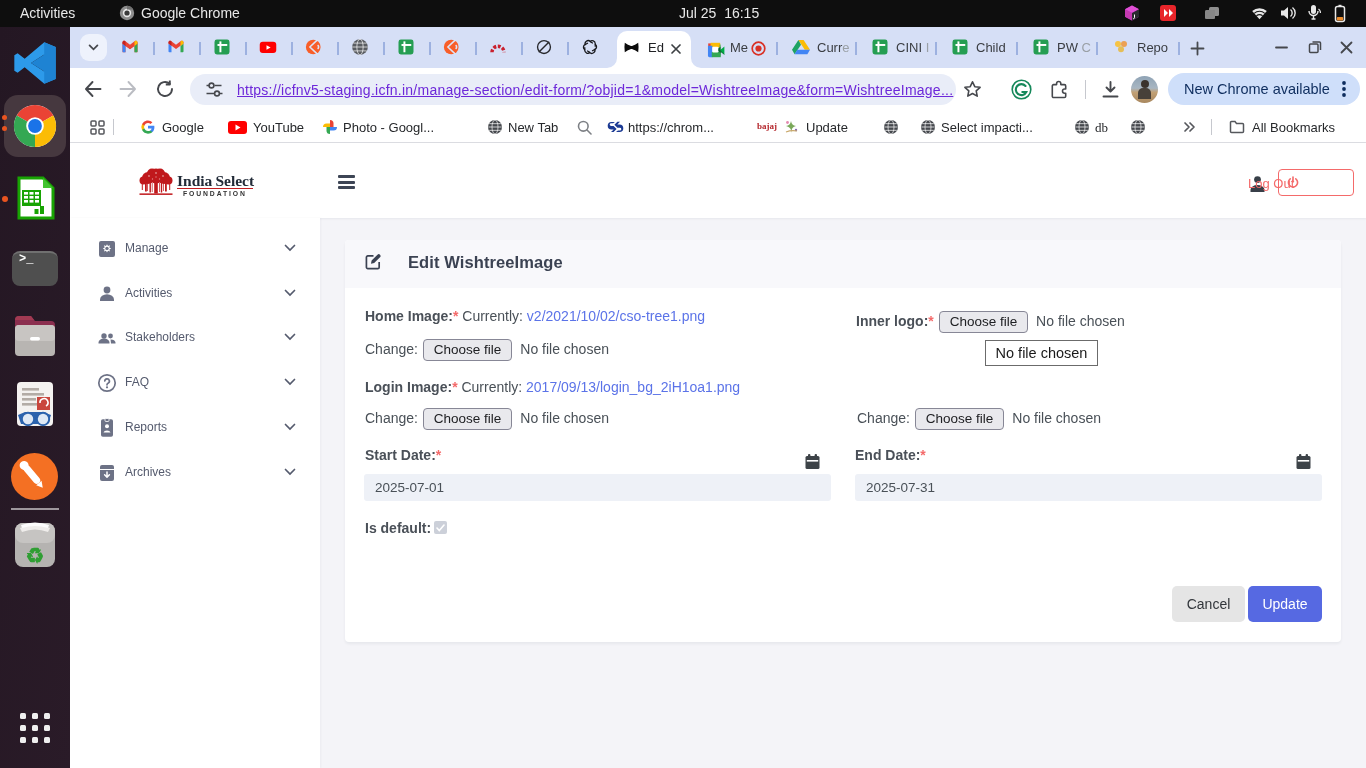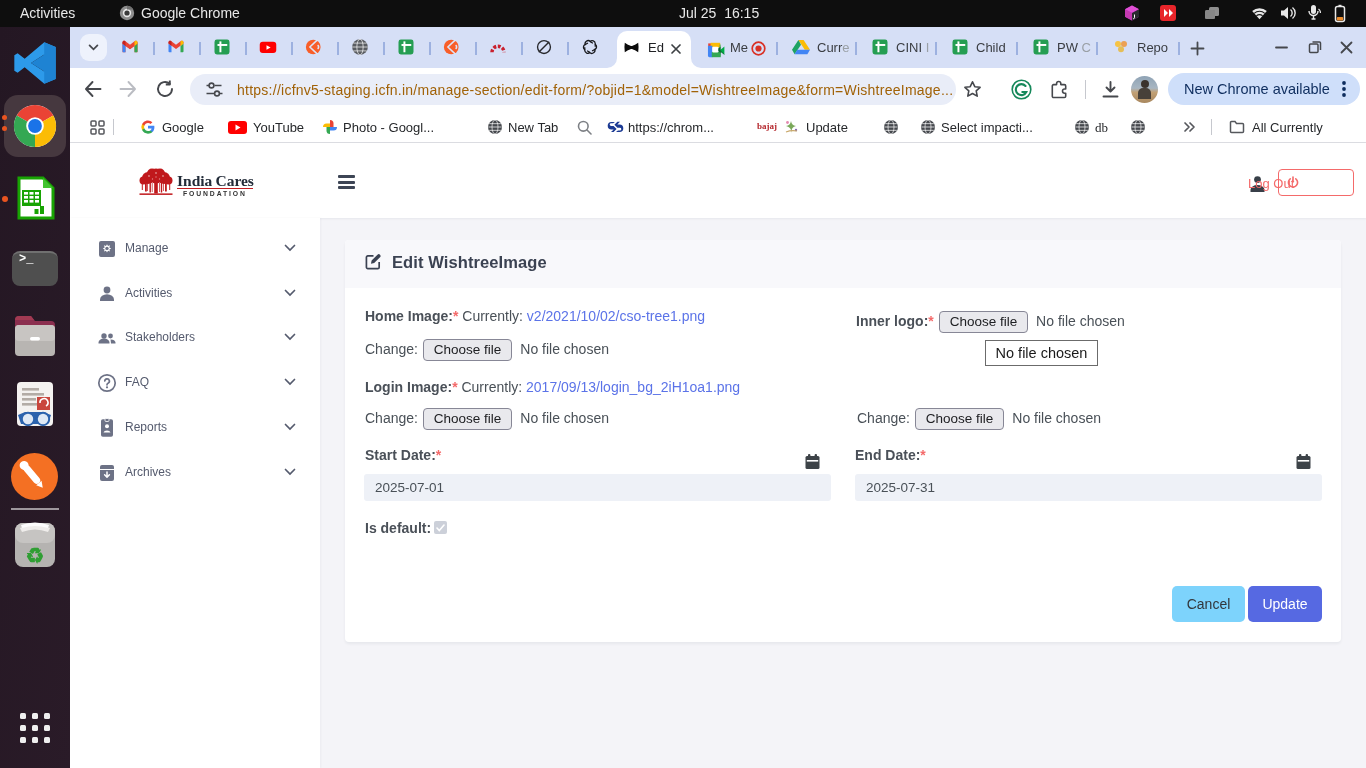--- a/index.html
+++ b/index.html
@@ -28,32 +28,32 @@
 #page { position:absolute; left:0; top:116px; width:1296px; height:625px; background:#f4f4f8; font-family:"Liberation Sans", sans-serif; }
 #pnav { position:absolute; left:0; top:0; width:1296px; height:75px; background:#fff; box-shadow:0 1px 2px rgba(15,34,58,.06); }
 #psidebar { position:absolute; left:0; top:75px; width:250px; height:550px; background:#fff; box-shadow:1px 0 2px rgba(15,34,58,.04); }
 .menuitem { position:absolute; left:0; width:250px; height:26px; color:#545a6d; font-size:12px; }
 .menuitem svg.mi { position:absolute; left:27px; top:2px; }
 .menuitem .mt { position:absolute; left:55px; top:4px; }
 .menuitem svg.mc { position:absolute; left:214px; top:7px; }
 
 #card { position:absolute; left:275px; top:97px; width:996px; height:402px; background:#fff; border-radius:4px; box-shadow:0 2px 3px rgba(15,34,58,.06); }
 #cardhead { position:absolute; left:0; top:0; width:996px; height:48px; background:#f8f8fb; border-radius:4px 4px 0 0; }
-#cardtitle { position:absolute; left:47px; top:13px; font-size:16.5px; font-weight:bold; color:#3b4252; letter-spacing:.1px; }
+#cardtitle { position:absolute; left:63px; top:13px; font-size:16.5px; font-weight:bold; color:#3b4252; letter-spacing:.1px; }
 .frow { position:absolute; font-size:14px; color:#495057; white-space:nowrap; }
 .lbl { font-weight:bold; color:#4a5058; }
 .ast { color:#f46a6a; font-weight:bold; }
 .lnk { color:#5b73e8; }
 .filebtn { display:inline-block; background:#e9e9ed; border:1px solid #878796; border-radius:4px; font-size:13.5px; color:#202124; padding:2px 10px 3px; margin:0 4px 0 1px; }
 .dtlabel { position:absolute; font-size:14px; font-weight:bold; color:#4a5058; }
 .dtinput { position:absolute; height:27px; background:#eef1f7; border-radius:3px; font-size:13.5px; color:#495057; line-height:27px; padding-left:11px; }
 .calico { position:absolute; width:15px; height:16px; }
 #tooltip { position:absolute; left:640px; top:100px; width:113px; height:26px; background:#fff; border:1.5px solid #6b6b6b; font-size:14.5px; color:#1a1a1a; text-align:center; line-height:24px; }
 .btn { position:absolute; top:346px; height:36px; border-radius:5px; font-size:14px; text-align:center; line-height:36px; }
-#btncancel { left:827px; width:73px; background:#7dd3fc; color:#32363b; }
+#btncancel { left:827px; width:73px; background:#e5e5e5; color:#32363b; }
 #btnupdate { left:903px; width:74px; background:#5669e2; color:#fff; }
 </style>
 </head>
 <body>
 
 <div id="topbar">
   <span style="position:absolute;left:20px;top:5px;">Activities</span>
   <svg style="position:absolute;left:119px;top:5px;" width="16" height="16" viewBox="0 0 16 16">
       <circle cx="8" cy="8" r="7.2" fill="#8d8d8d"></circle>
       <circle cx="8" cy="8" r="3.4" fill="#3a3a3a" stroke="#e8e8e8" stroke-width="1.6"></circle>
@@ -387,21 +387,21 @@
         <path d="M16 9 A7 7 0 1 1 13.7 3.8" stroke="#46484d" stroke-width="1.9" fill="none" stroke-linecap="round"></path>
         <path d="M13.8 0.5 v4 h-4" fill="none" stroke="#46484d" stroke-width="1.9" stroke-linejoin="round"></path>
       </svg>
     <div style="position:absolute;left:120px;top:6px;width:766px;height:31px;background:#e9edf8;border-radius:15.5px;"></div>
     <svg style="position:absolute;left:136px;top:14px;" width="17" height="15" viewBox="0 0 17 15">
         <circle cx="5.5" cy="3.5" r="2.4" stroke="#46484d" stroke-width="1.6" fill="none"></circle>
         <path d="M8.5 3.5 h7 M0.5 3.5 h2.5" stroke="#46484d" stroke-width="1.6"></path>
         <circle cx="11" cy="11.5" r="2.4" stroke="#46484d" stroke-width="1.6" fill="none"></circle>
         <path d="M0.5 11.5 h8 M14 11.5 h2.5" stroke="#46484d" stroke-width="1.6"></path>
       </svg>
-    <span style="position:absolute;left:167px;top:14px;font-size:14px;color:#a16207;letter-spacing:0.25px;">https://icfnv5-staging.icfn.in/manage-section/edit-form/?objid=1&amp;model=WishtreeImage&amp;form=WishtreeImage...</span>
+    <span style="position:absolute;left:167px;top:14px;font-size:14px;color:#6d28d9;letter-spacing:0.25px;text-decoration:underline;">https://icfnv5-staging.icfn.in/manage-section/edit-form/?objid=1&amp;model=WishtreeImage&amp;form=WishtreeImage...</span>
     <svg style="position:absolute;left:893px;top:12px;" width="19" height="19" viewBox="0 0 19 19">
         <path d="M9.5 1.8 l2.3 4.9 5.3 0.6 -3.9 3.6 1 5.2 -4.7-2.6 -4.7 2.6 1-5.2 -3.9-3.6 5.3-0.6 Z" stroke="#46484d" stroke-width="1.6" fill="none" stroke-linejoin="round"></path>
       </svg>
         <svg style="position:absolute;left:941px;top:11px;" width="21" height="21" viewBox="0 0 21 21">
         <circle cx="10.5" cy="10.5" r="9.3" fill="#fff" stroke="#15885a" stroke-width="1.6"></circle>
         <path d="M14.5 7 a5.5 5.5 0 1 0 0.8 6 h-4" stroke="#15885a" stroke-width="2.1" fill="none" stroke-linecap="round"></path>
       </svg>
     <svg style="position:absolute;left:979px;top:11px;" width="20" height="20" viewBox="0 0 20 20">
         <path d="M7.6 4.6 a2.1 2.1 0 0 1 4.2 0 V5.6 h3.6 A1.3 1.3 0 0 1 16.7 6.9 V10 h-1.1 a2.1 2.1 0 0 0 0 4.2 h1.1 v3 a1.3 1.3 0 0 1 -1.3 1.3 H4.6 A1.3 1.3 0 0 1 3.3 17.2 V6.9 A1.3 1.3 0 0 1 4.6 5.6 h3 Z" stroke="#46484d" stroke-width="1.6" fill="none" stroke-linejoin="round"></path>
       </svg>
@@ -496,21 +496,21 @@
         <ellipse cx="12" cy="12" rx="4.5" ry="10.5" fill="none" stroke="#fff" stroke-width="1"></ellipse>
         <path d="M2 12 h20 M3.3 7 h17.4 M3.3 17 h17.4" stroke="#fff" stroke-width="1.1" fill="none"></path>
       </svg>
     <svg style="position:absolute;left:1113px;top:10px;" width="13" height="12" viewBox="0 0 13 12">
         <path d="M2 2 l4 4 -4 4 M7 2 l4 4 -4 4" stroke="#55575c" stroke-width="1.7" fill="none" stroke-linecap="round" stroke-linejoin="round"></path>
       </svg>
     <div style="position:absolute;left:1141px;top:8px;width:1px;height:16px;background:#c6c8ce;"></div>
     <svg style="position:absolute;left:1159px;top:9px;" width="16" height="14" viewBox="0 0 16 14">
         <path d="M1.5 2.5 a1 1 0 0 1 1-1 h3.5 l1.5 2 h6 a1 1 0 0 1 1 1 v7 a1 1 0 0 1 -1 1 h-11 a1 1 0 0 1 -1-1 Z" stroke="#55575c" stroke-width="1.5" fill="none"></path>
       </svg>
-    <span class="bmtxt" style="left:1182px;">All Currently</span>
+    <span class="bmtxt" style="left:1182px;">All Bookmarks</span>
   </div>
   <div id="page">
     <div id="pnav">
       <svg style="position:absolute;left:68px;top:25px;" width="36" height="28" viewBox="0 0 36 28">
           <g fill="#c0181c">
             <circle cx="18" cy="8" r="7.5"></circle>
             <circle cx="10" cy="10" r="6"></circle>
             <circle cx="26" cy="10" r="6"></circle>
             <circle cx="5.5" cy="12.5" r="4"></circle>
             <circle cx="30.5" cy="12.5" r="4"></circle>
@@ -533,21 +533,21 @@
           <rect x="1.5" y="25.4" width="33" height="1.5" fill="#c0181c"></rect>
           <g fill="#e8a5a5" opacity=".8">
             <circle cx="11" cy="8" r=".9"></circle>
             <circle cx="18" cy="5" r=".9"></circle>
             <circle cx="25" cy="8" r=".9"></circle>
             <circle cx="14.5" cy="11" r=".7"></circle>
             <circle cx="21.5" cy="11" r=".7"></circle>
             <circle cx="18" cy="9" r=".7"></circle>
           </g>
         </svg>
-      <span style="position:absolute;left:107px;top:29px;font-family:'Liberation Serif',serif;font-weight:bold;font-size:15.5px;color:#222b38;">India Cares</span>
+      <span style="position:absolute;left:107px;top:29px;font-family:'Liberation Serif',serif;font-weight:bold;font-size:15.5px;color:#222b38;">India Select</span>
       <div style="position:absolute;left:107px;top:44.5px;width:76px;height:1.8px;background:#c21d20;"></div>
       <span style="position:absolute;left:113px;top:46.5px;font-size:6.8px;font-weight:bold;color:#333;letter-spacing:1.9px;">FOUNDATION</span>
       <div style="position:absolute;left:268px;top:32px;width:17px;height:3px;background:#3d4555;border-radius:1px;"></div>
       <div style="position:absolute;left:268px;top:37.5px;width:17px;height:3px;background:#3d4555;border-radius:1px;"></div>
       <div style="position:absolute;left:268px;top:43px;width:17px;height:3px;background:#3d4555;border-radius:1px;"></div>
       <svg style="position:absolute;left:1179px;top:32px;" width="17" height="17" viewBox="0 0 17 17">
           <circle cx="8.5" cy="4.6" r="3.4" fill="#383f48"></circle>
           <path d="M1.5 17 v-2.2 a7 4.8 0 0 1 14 0 V17 Z" fill="#383f48"></path>
         </svg>
       <div style="position:absolute;left:1208px;top:26px;width:76px;height:27px;border:1px solid #f46a6a;border-radius:4px;"></div>

